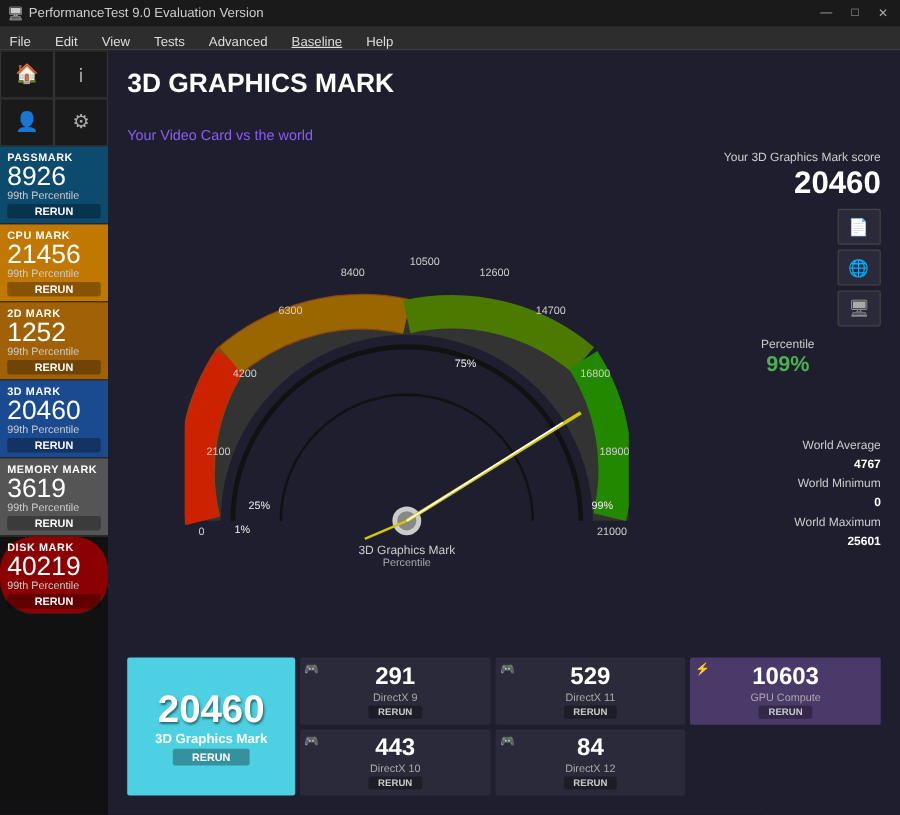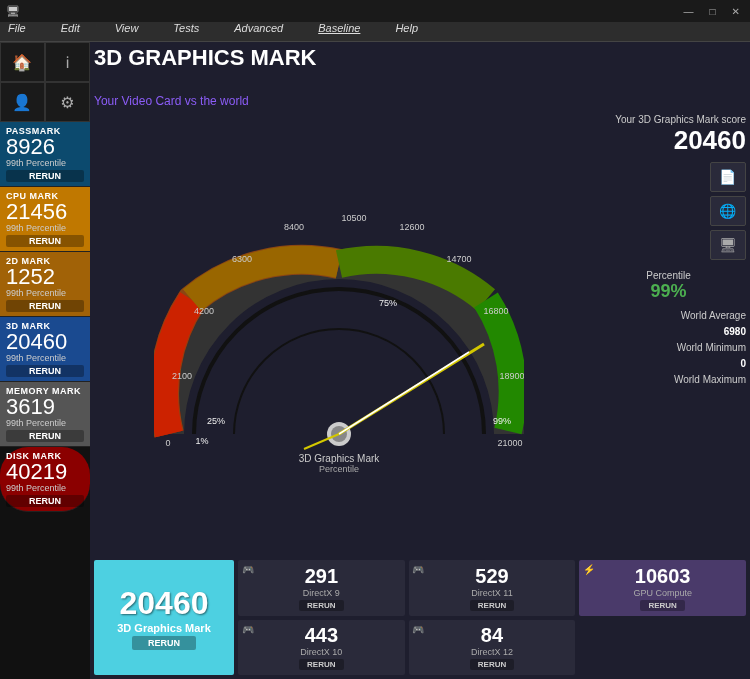--- a/index.html
+++ b/index.html
@@ -25,27 +25,26 @@
     }
     .title-bar-left { display: flex; align-items: center; gap: 4px; }
     .title-bar-controls { display: flex; gap: 8px; font-size: 10px; color: #aaa; }
     .title-bar-controls span { cursor: pointer; padding: 0 4px; }
 
     
     .menu-bar {
       background: #2d2d2d;
       height: 20px;
       display: flex;
-      align-items: flex-start;
+      align-items: flex-end;
       padding: 0 4px;
-      gap: 27px;
+      gap: 12px;
       font-size: 11px;
       color: #ddd;
       border-bottom: 1px solid #444;
-      font-style: italic;
     }
     .menu-item { cursor: pointer; padding: 0 4px; }
 
     
     .app-body {
       display: flex;
       height: calc(679px - 42px);
     }
 
     
@@ -112,21 +111,21 @@
     .card-3d { background: #1a4a90; }
     .card-memory { background: #555; }
     .card-disk { background: #8b0000; border-radius: 28px; }
 
     
     .main-content {
       flex: 1;
       background: #1e1e2e;
       display: flex;
       flex-direction: column;
-      padding: 4px;
+      padding: 16px;
     }
 
     .page-title {
       font-size: 22px;
       font-weight: bold;
       color: #fff;
       line-height: 1.1;
     }
     .page-subtitle {
       font-size: 12px;
@@ -165,21 +164,21 @@
     }
 
     .score-section {
       text-align: right;
     }
     .score-label { font-size: 10px; color: #ccc; }
     .score-value { font-size: 26px; font-weight: bold; color: #fff; }
     .percentile-label { font-size: 10px; color: #ccc; }
     .percentile-value { font-size: 18px; font-weight: bold; color: #4caf50; text-align: center; }
 
-    .world-stats { text-align: right; font-size: 10px; color: #ccc; line-height: 1.6; }
+    .world-stats { text-align: right; font-size: 10px; color: #ccc; line-height: 1.6; margin-top: 44px; }
     .world-stats span { display: block; }
 
     .right-icons {
       display: flex;
       flex-direction: column;
       gap: 4px;
       align-items: flex-end;
     }
     .right-icon-btn {
       width: 36px;
@@ -282,20 +281,21 @@
     .gpu-card {
       background: #4a3a6a;
     }
   </style>
 </head>
 <body>
 
 <div class="title-bar">
   <div class="title-bar-left">
     <span>🖥</span>
+    <span>PerformanceTest 9.0 Evaluation Version</span>
   </div>
   <div class="title-bar-controls">
     <span>—</span>
     <span>□</span>
     <span>✕</span>
   </div>
 </div>
 
 <div class="menu-bar">
   <span class="menu-item">File</span>
@@ -437,24 +437,25 @@
           <div class="right-icon-btn">🖥</div>
         </div>
 
         <div style="text-align:center; margin-top:4px;">
           <div class="percentile-label">Percentile</div>
           <div class="percentile-value">99%</div>
         </div>
 
         <div class="world-stats">
           <span>World Average</span>
-          <span style="font-weight:bold;color:#fff;">6980</span>
+          <span style="font-weight:bold;color:#fff;">4767</span>
           <span>World Minimum</span>
           <span style="font-weight:bold;color:#fff;">0</span>
           <span>World Maximum</span>
+          <span style="font-weight:bold;color:#fff;">25601</span>
         </div>
       </div>
     </div>
 
     <div class="bottom-cards">
       <div class="main-score-card">
         <div class="big-score">20460</div>
         <div class="score-name">3D Graphics Mark</div>
         <div class="rerun-btn-main">RERUN</div>
       </div>

